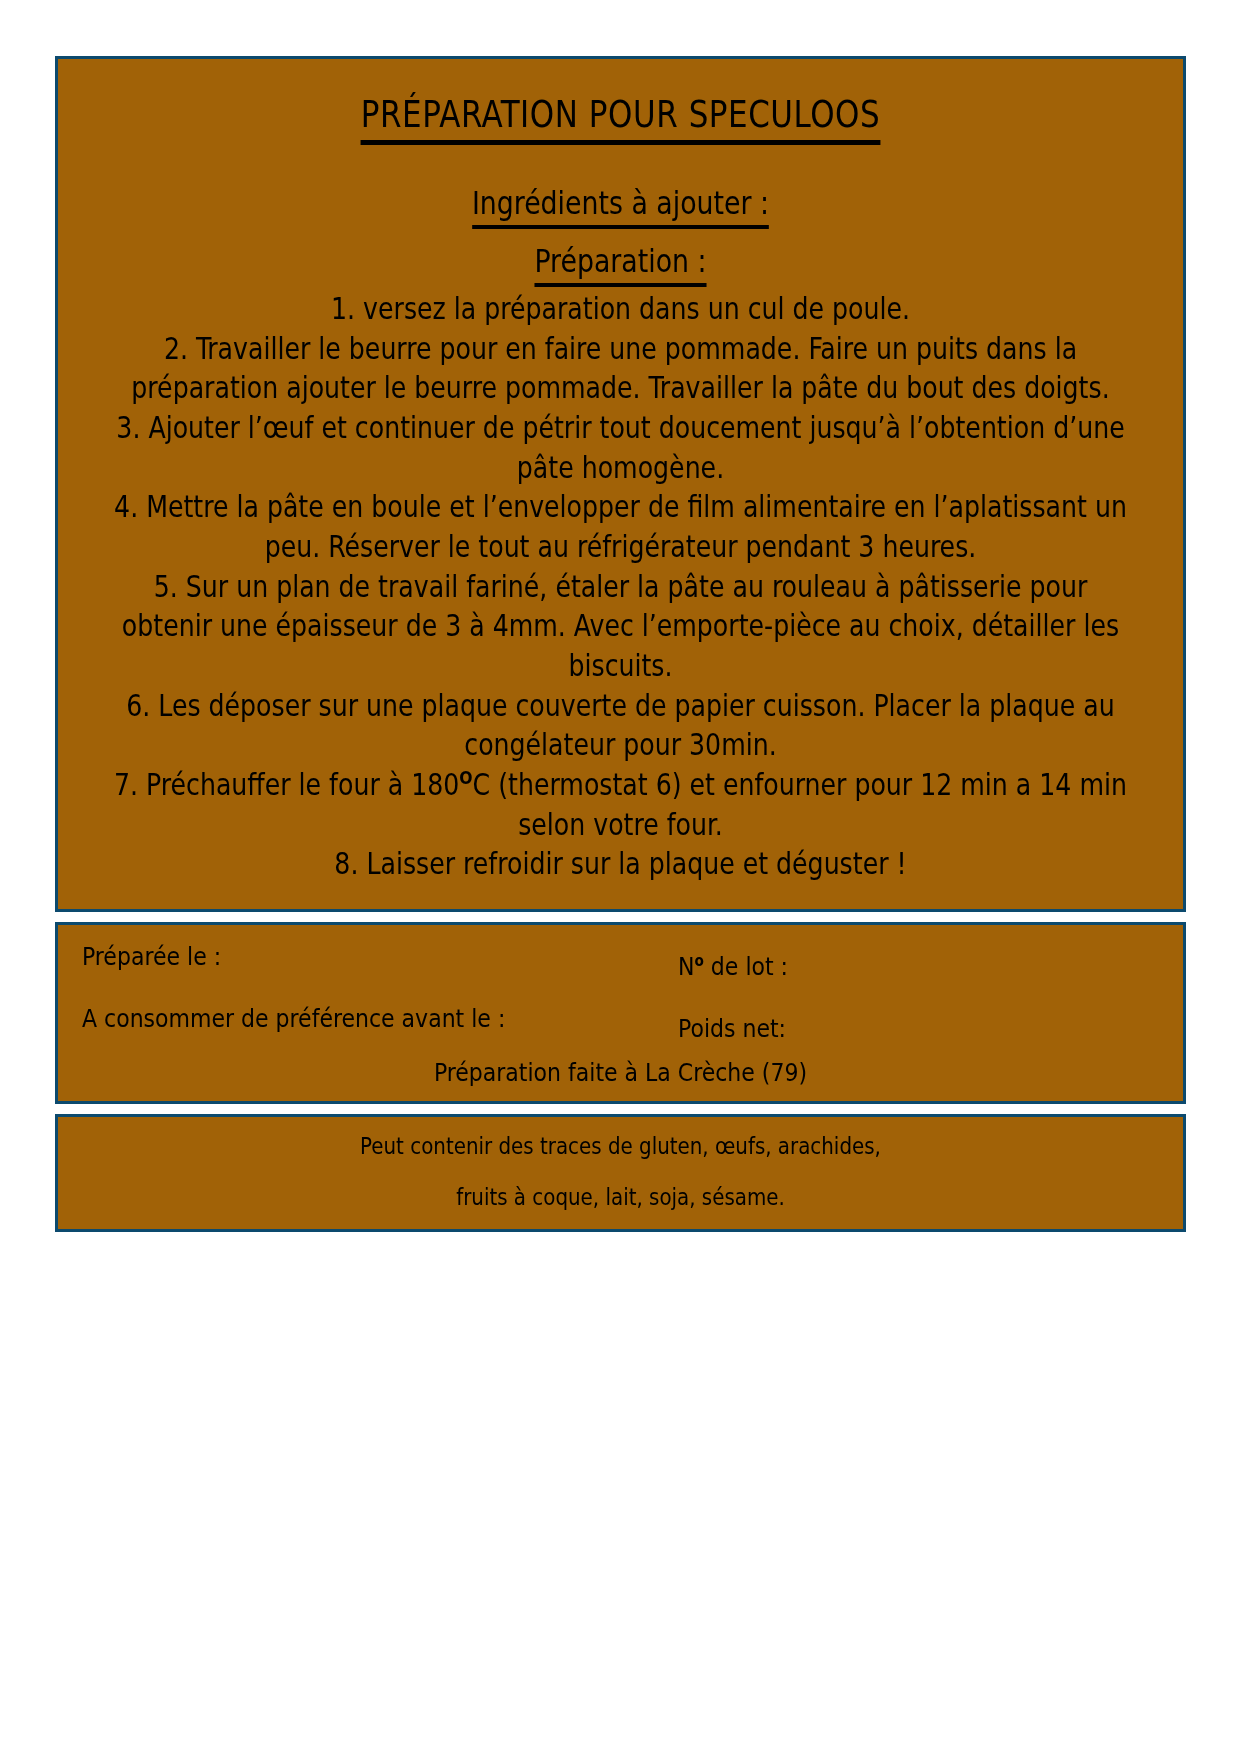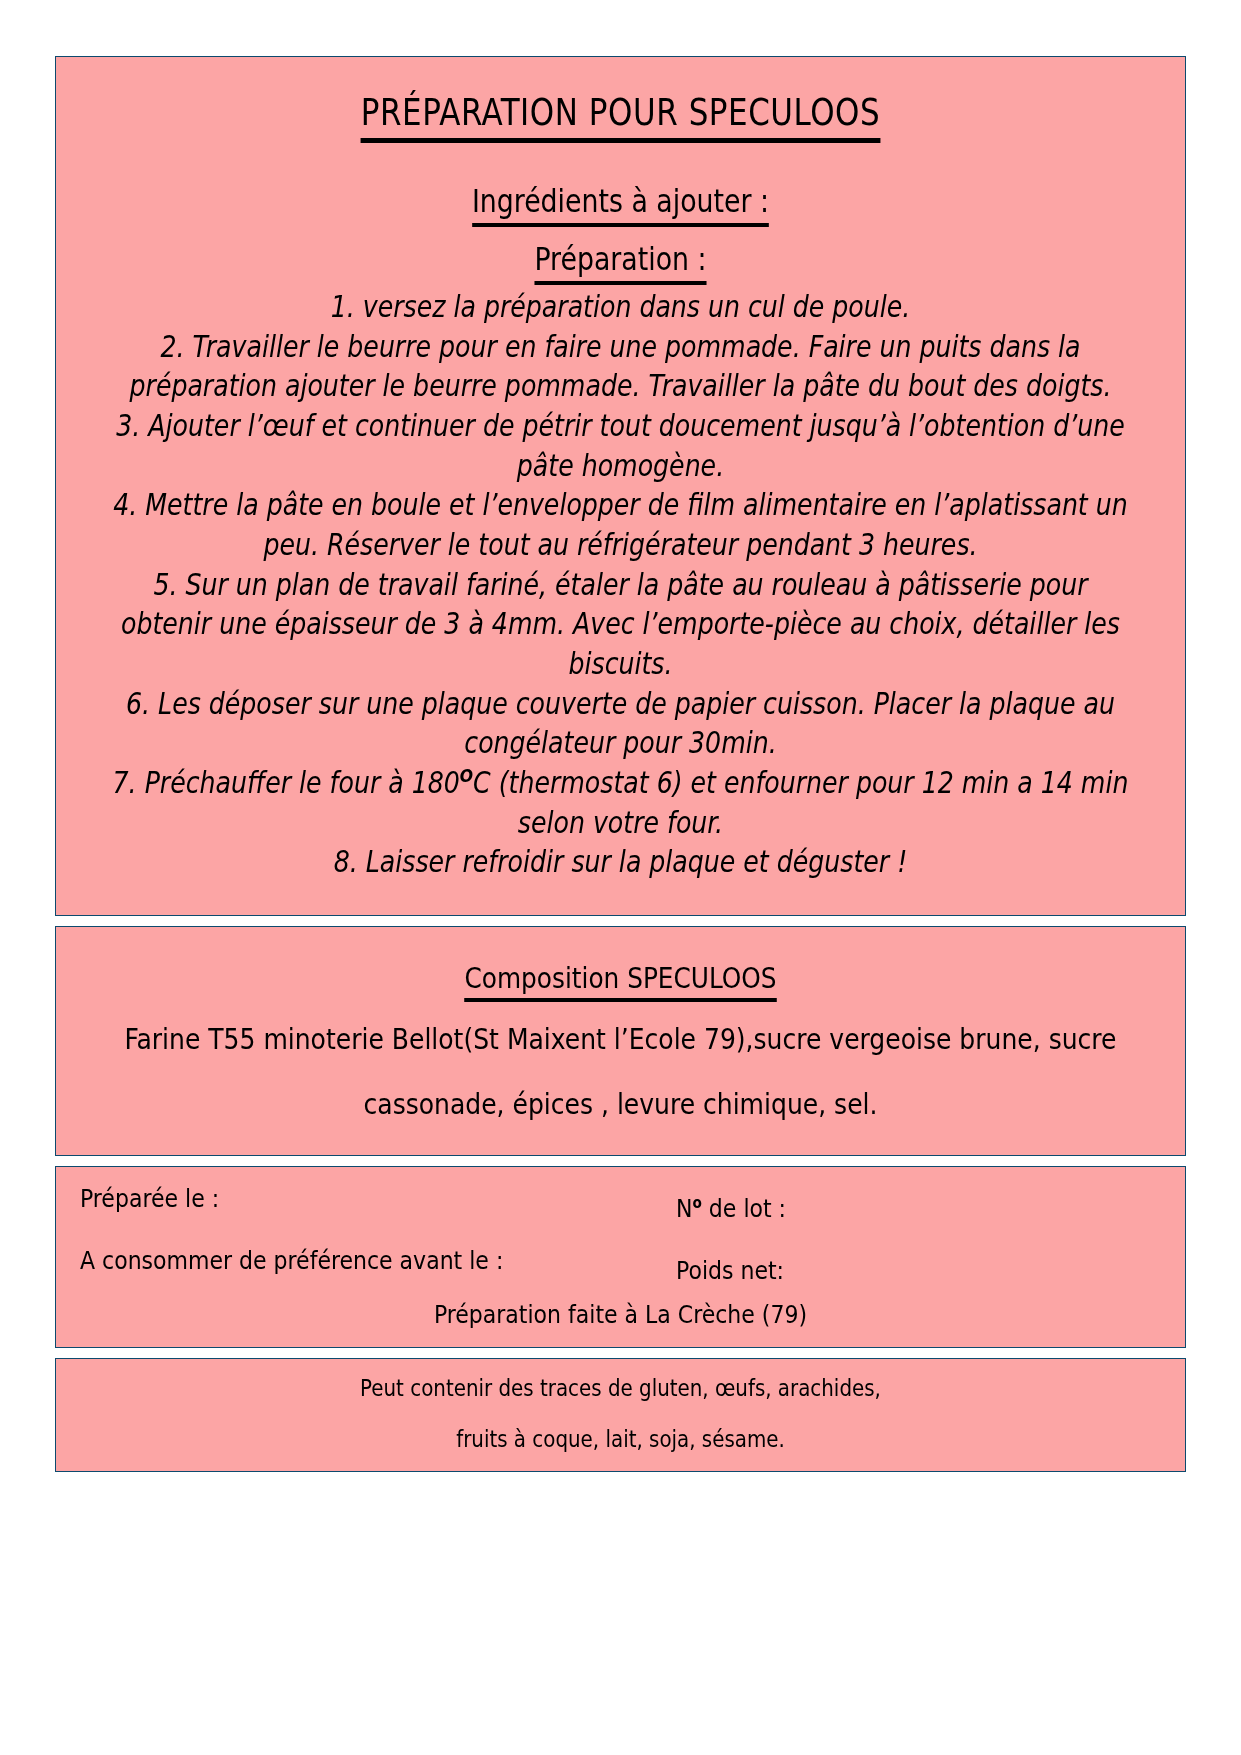--- a/index.html
+++ b/index.html
@@ -18,23 +18,23 @@
   .page {
     position: absolute;
     left: 0; top: 0;
     width: 1241px;
     height: 1755px;
     box-sizing: border-box;
     padding: 56px 55px 0 55px;
   }
 
   .box {
-    border: 1px solid #0c4a6e;
+    border: 3px solid #0c4a6e;
     box-sizing: border-box;
-    background: #fca5a5;
+    background: #a16207;
     width: 100%;
     margin-bottom: 10px;
   }
 
   
   #box-recipe {
     padding: 26px 26px 16px 26px;
   }
   .doc-title {
     text-align: center;
@@ -92,23 +92,22 @@
     transform: scaleX(0.93);
   }
   .prep-head span.u {
     border-bottom: 4px solid #000;
     padding-bottom: 3px;
   }
 
   ol.steps {
     list-style: none;
     counter-reset: stepnum;
-    margin: 10px 0 16px 0;
+    margin: 10px 0 8px 0;
     padding: 0;
-    font-style: italic;
   }
   ol.steps li {
     counter-increment: stepnum;
     text-align: center;
     font-size: 29.5px;
     line-height: 1.345;
     margin: 0;
     transform: scaleX(0.95);
   }
   ol.steps li::before {
@@ -211,27 +210,20 @@
       <li><span>Travailler le beurre pour en faire une pommade. Faire un puits dans la préparation ajouter le beurre pommade. Travailler la pâte du bout des doigts.</span></li>
       <li><span>Ajouter l’œuf et continuer de pétrir tout doucement jusqu’à l’obtention d’une pâte homogène.</span></li>
       <li><span>Mettre la pâte en boule et l’envelopper de film alimentaire en l’aplatissant un peu. Réserver le tout au réfrigérateur pendant 3 heures.</span></li>
       <li><span>Sur un plan de travail fariné, étaler la pâte au rouleau à pâtisserie pour obtenir une épaisseur de 3 à 4mm. Avec l’emporte-pièce au choix, détailler les biscuits.</span></li>
       <li><span>Les déposer sur une plaque couverte de papier cuisson. Placer la plaque au congélateur pour 30min.</span></li>
       <li><span>Préchauffer le four à 180</span><sup class="deg">O</sup><span>C (thermostat 6) et enfourner pour 12 min a 14 min selon votre four.</span></li>
       <li><span>Laisser refroidir sur la plaque et déguster !</span></li>
     </ol>
   </div>
 
-  <div class="box" id="box-composition">
-    <div class="comp-head">
-      <span class="u">Composition SPECULOOS</span>
-    </div>
-    <div class="comp-line">Farine T55 minoterie Bellot(St Maixent l’Ecole 79),sucre vergeoise brune, sucre</div>
-    <div class="comp-line second">cassonade, épices , levure chimique, sel.</div>
-  </div>
 
   <div class="box" id="box-labels">
     <div class="lbl" id="lbl-prepared-on">Préparée le :</div>
     <div class="lbl" id="lbl-lot-number"><span>N</span><sup class="deg">o</sup><span> de lot :</span></div>
     <div class="lbl" id="lbl-best-before">A consommer de préférence avant le :</div>
     <div class="lbl" id="lbl-net-weight">Poids net:</div>
     <div id="lbl-made-in">Préparation faite à La Crèche (79)</div>
   </div>
 
   <div class="box" id="box-allergens">

